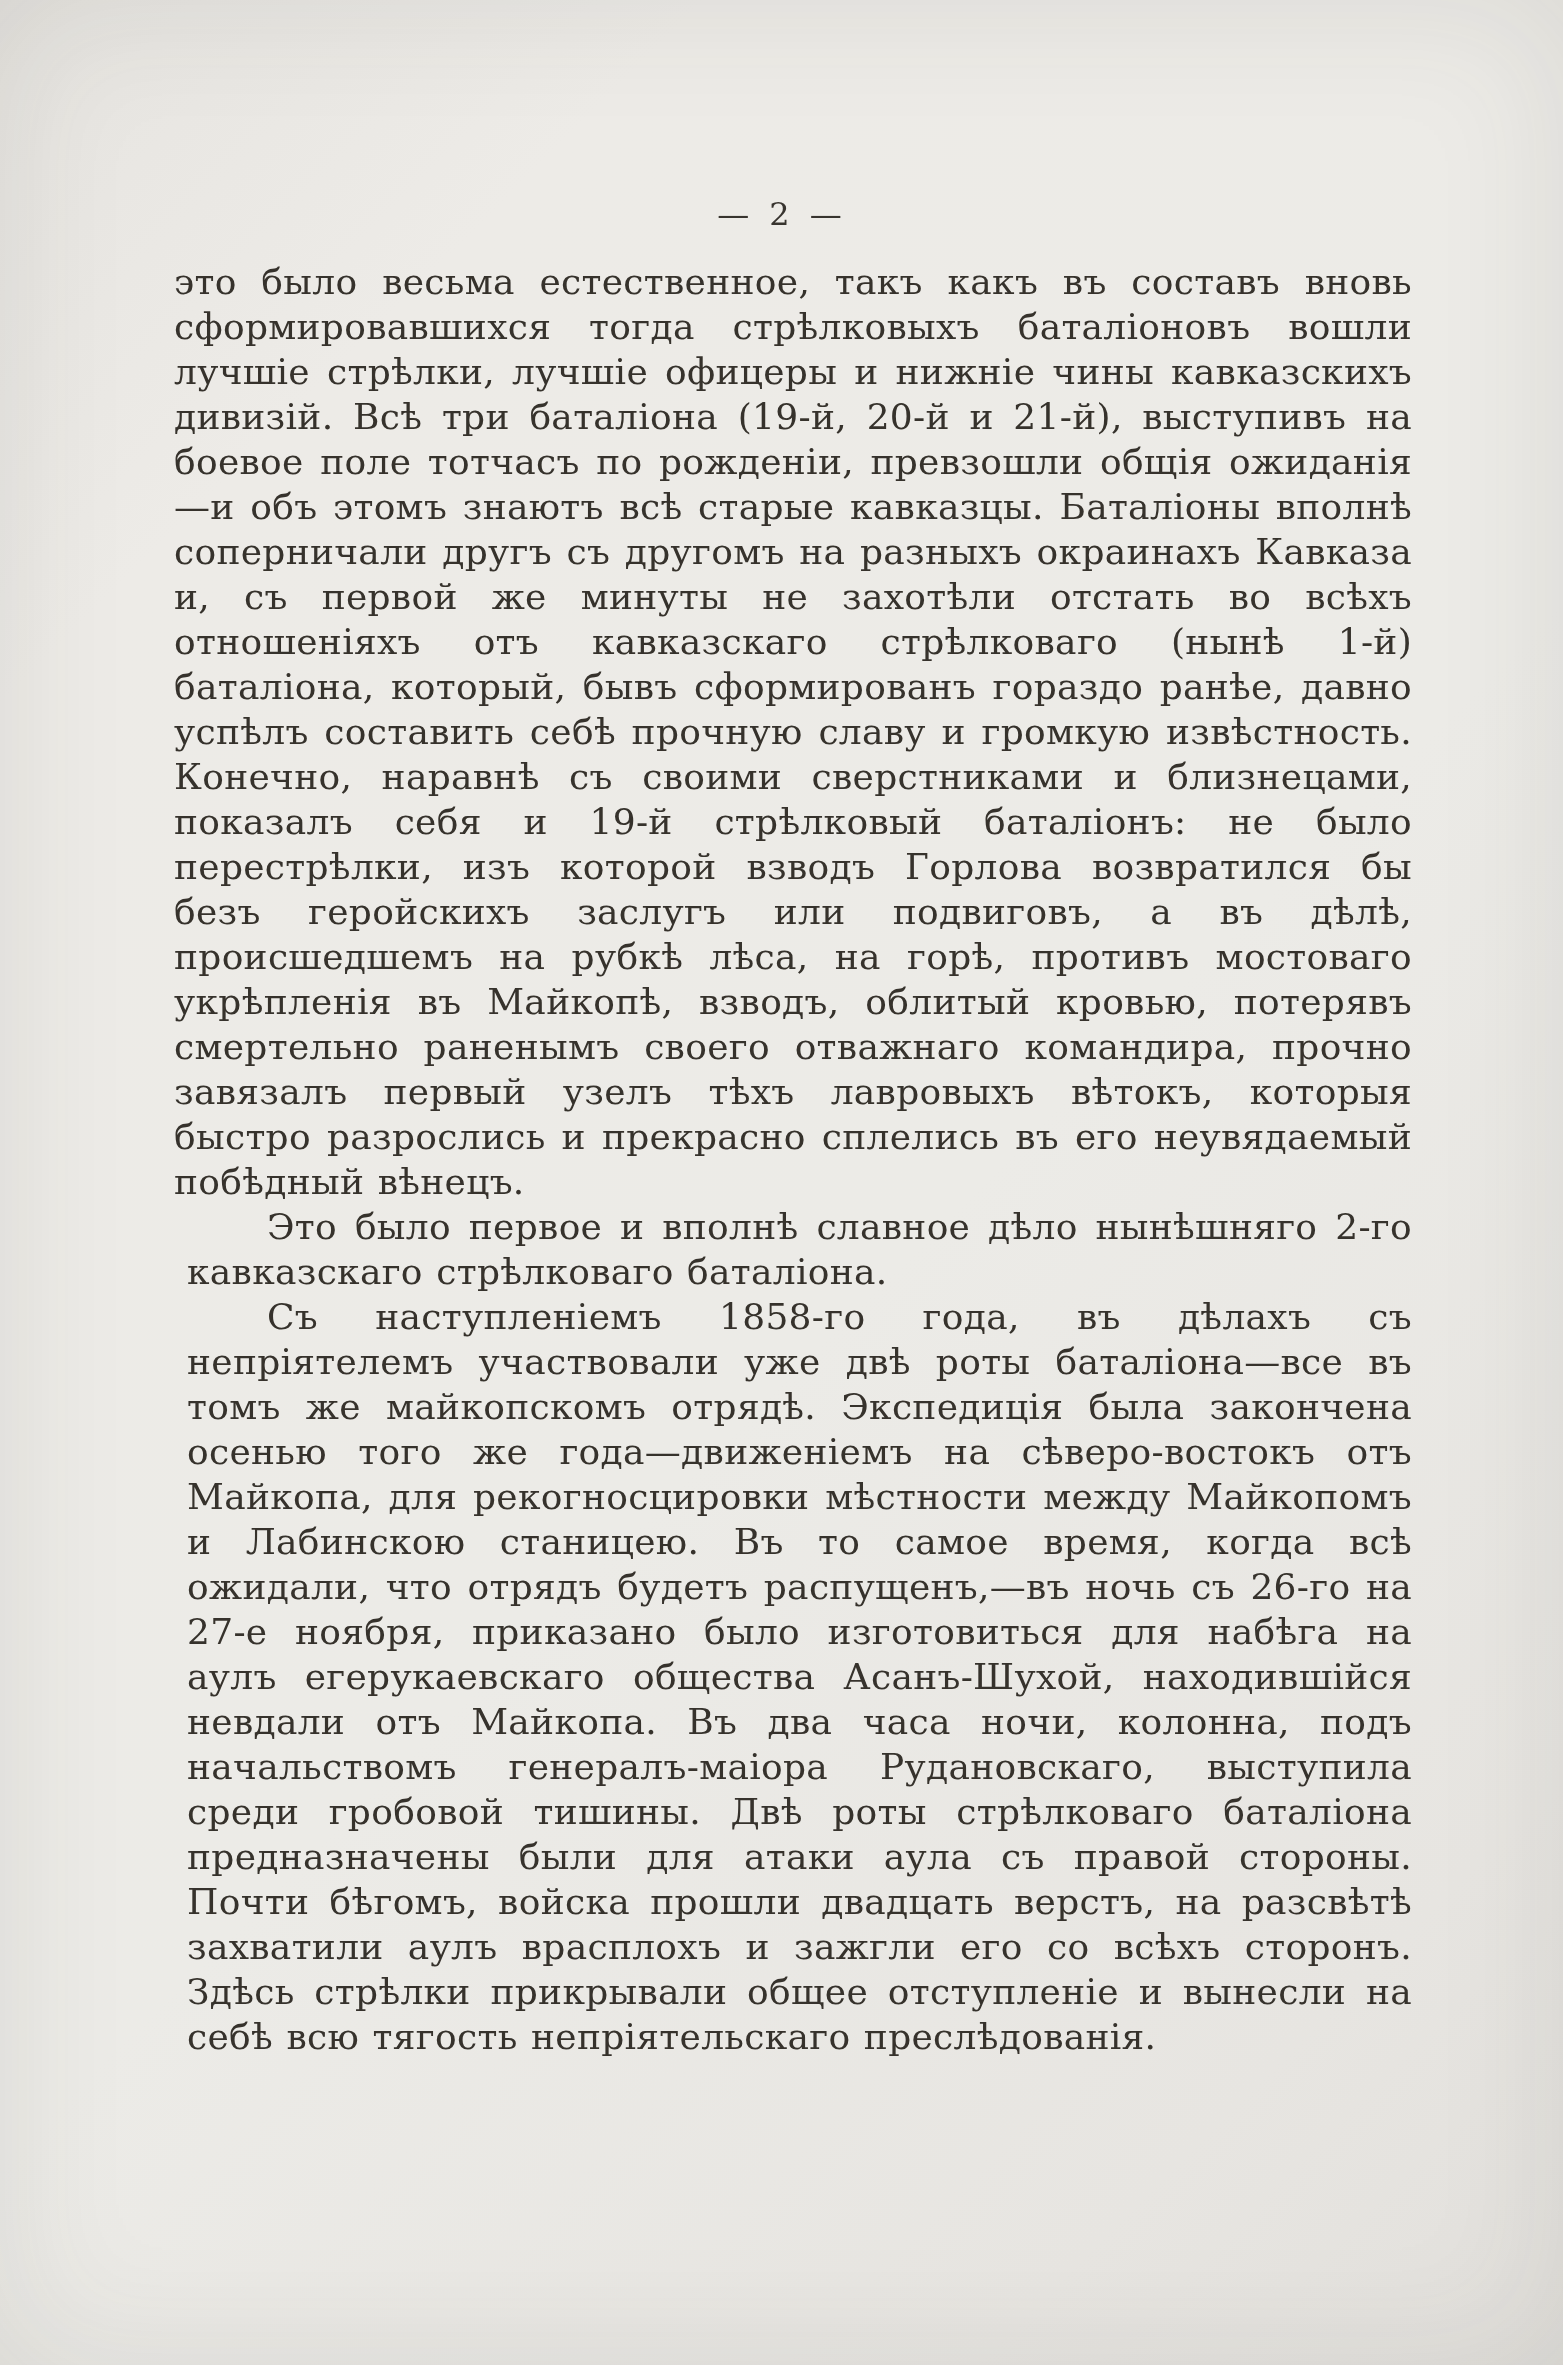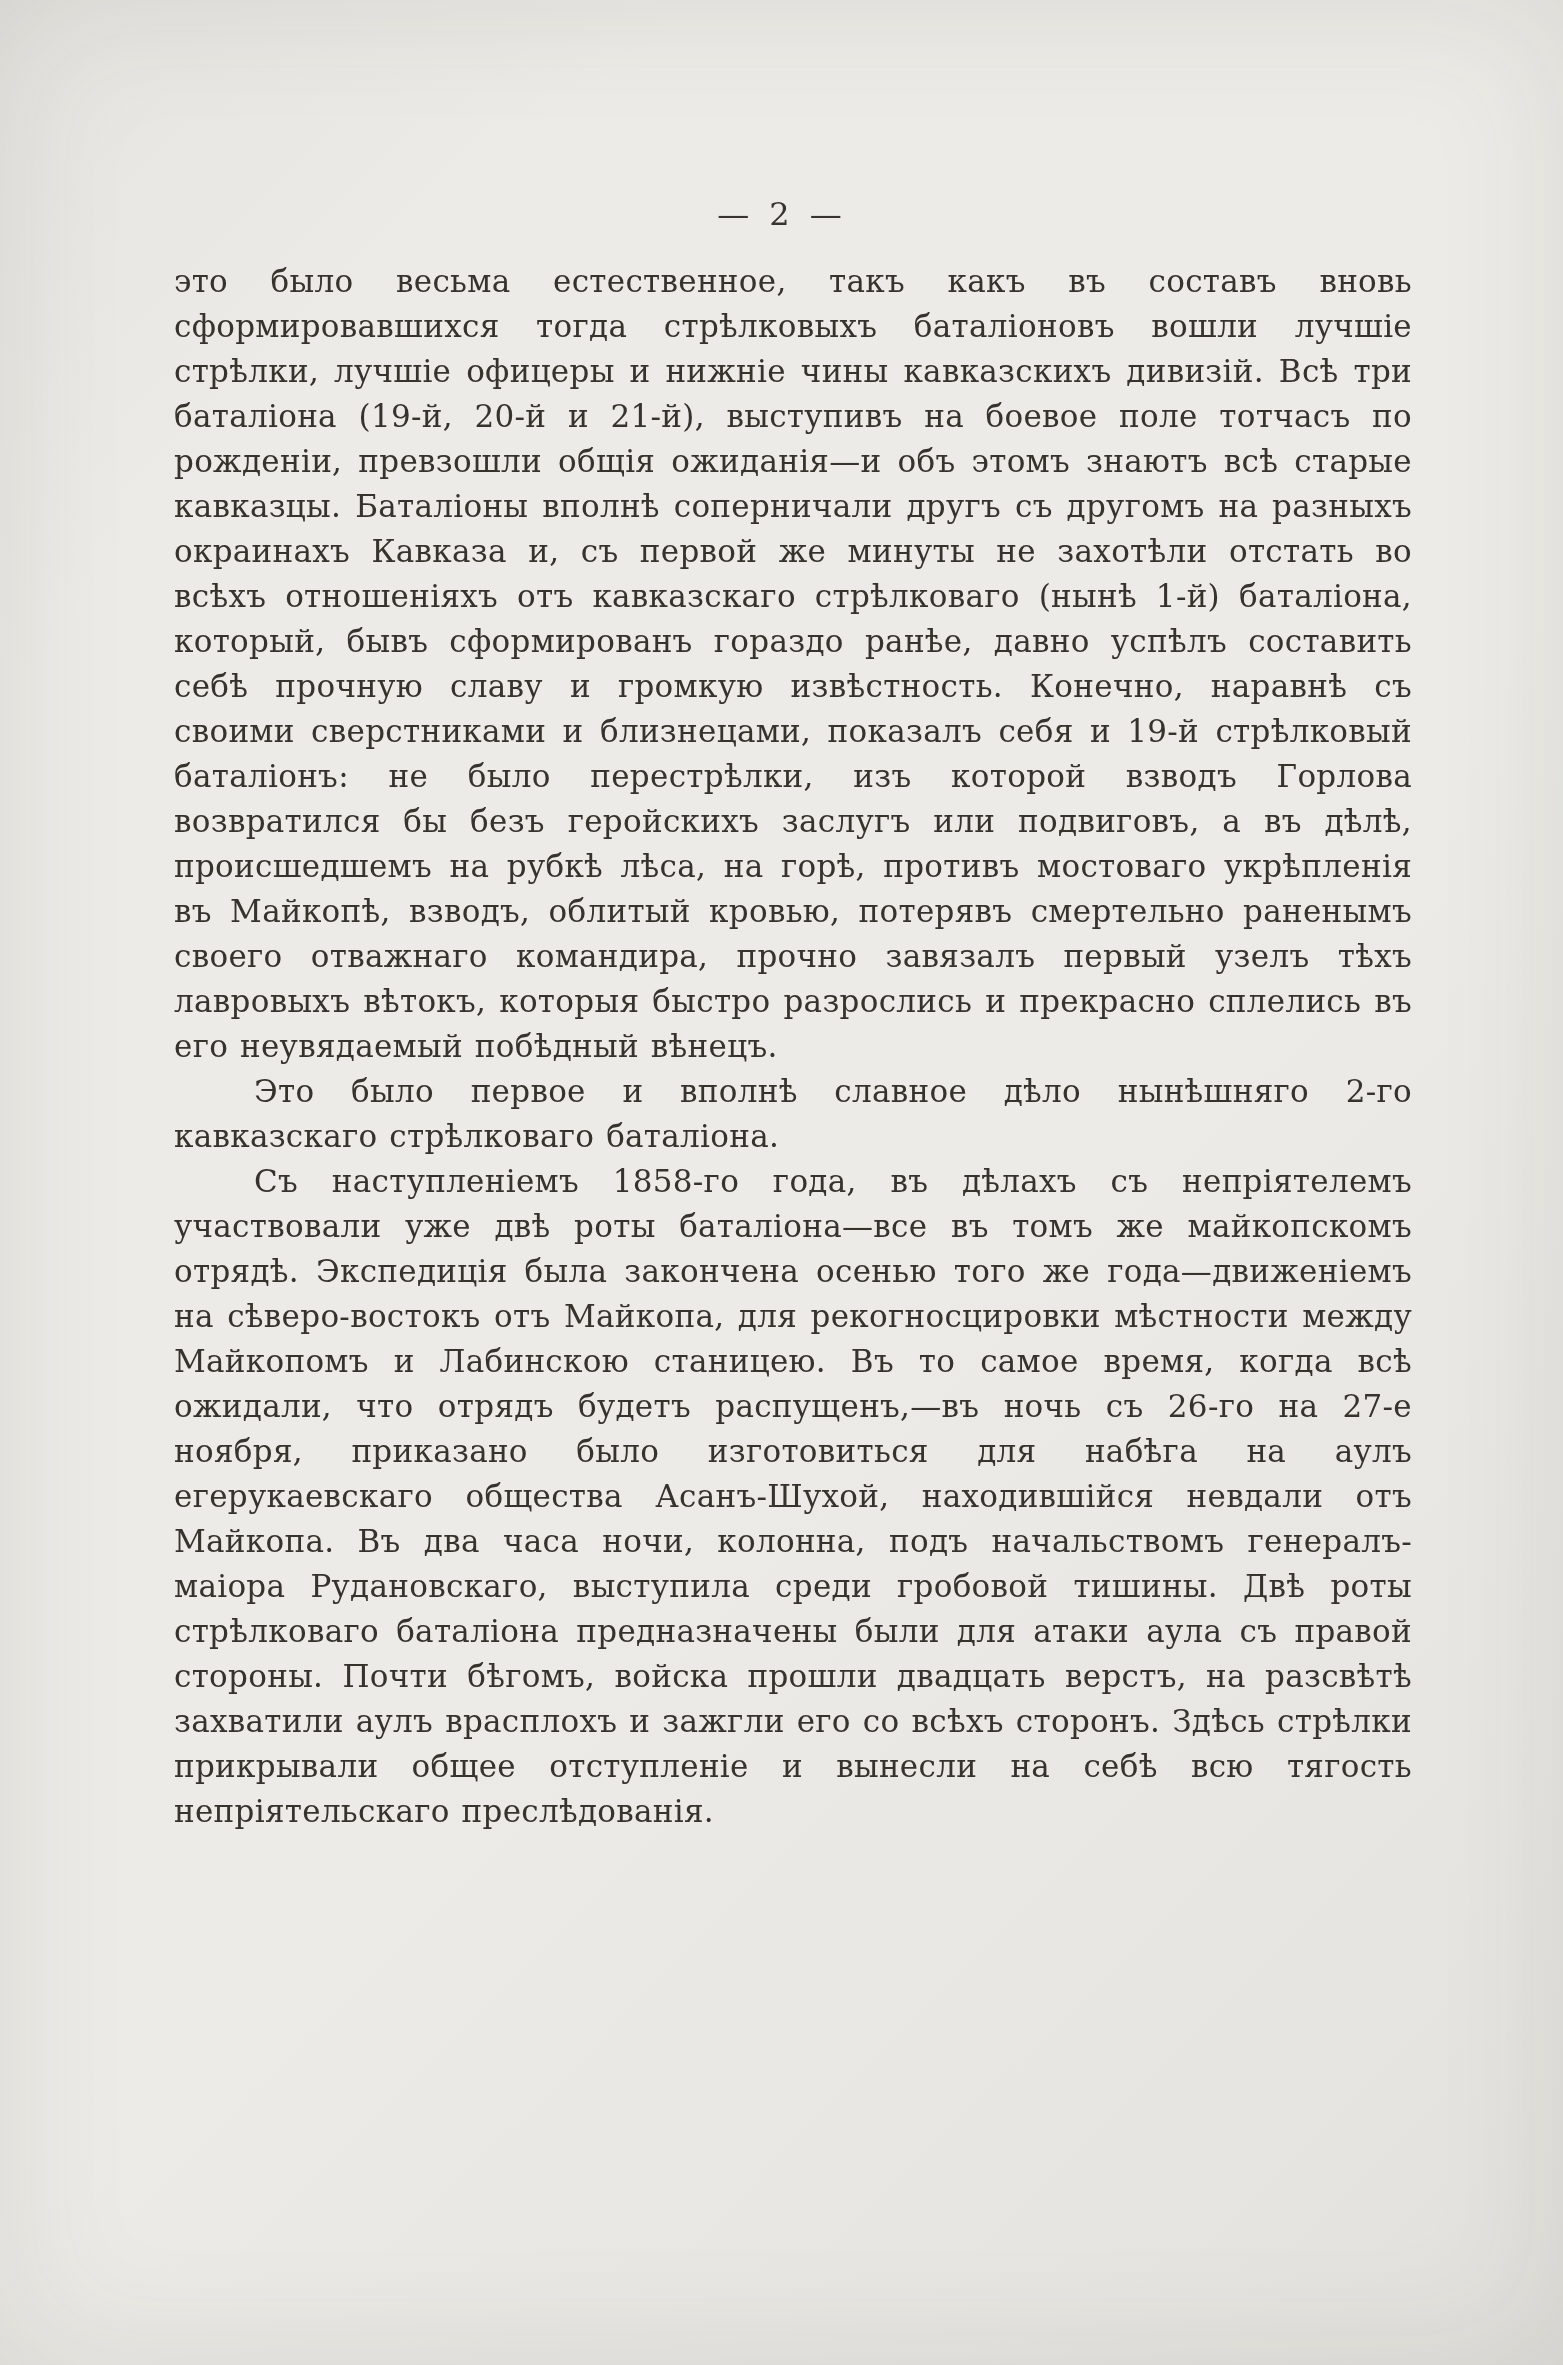--- a/index.html
+++ b/index.html
@@ -29,32 +29,33 @@
     font-size: 32px;
     letter-spacing: 5px;
     color: #38342f;
   }
   .text-block {
     position: absolute;
     top: 259px;
     left: 174px;
     width: 1238px;
     color: #36322c;
-    font-size: 31px;
+    font-size: 36px;
     line-height: 45px;
     text-align: justify;
     letter-spacing: 0.3px;
     word-spacing: 1.7px;
   }
   .text-block p {
     margin: 0;
     padding: 0;
   }
   .text-block p.indented {
     text-indent: 80px;
+    margin-left: 13px;
   }
 </style>
 </head>
 <body>
 
 <div class="page">
 
   <div class="page-number">— 2 —</div>
 
   <div class="text-block">

